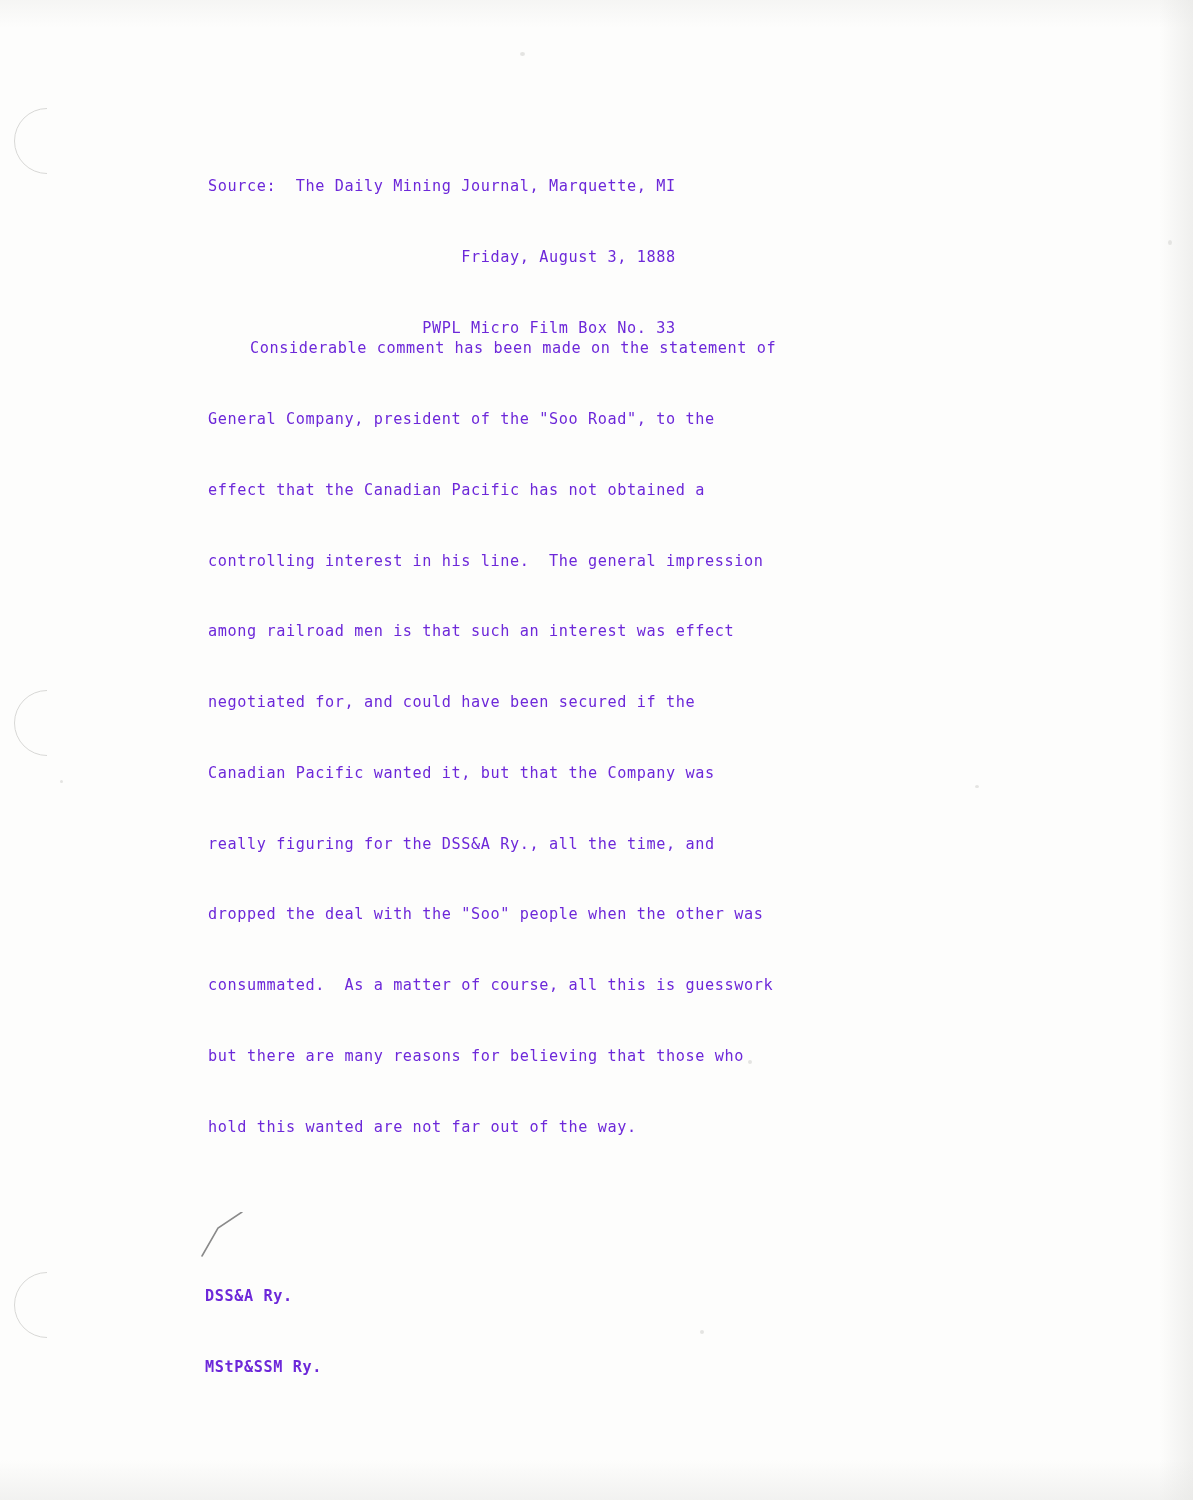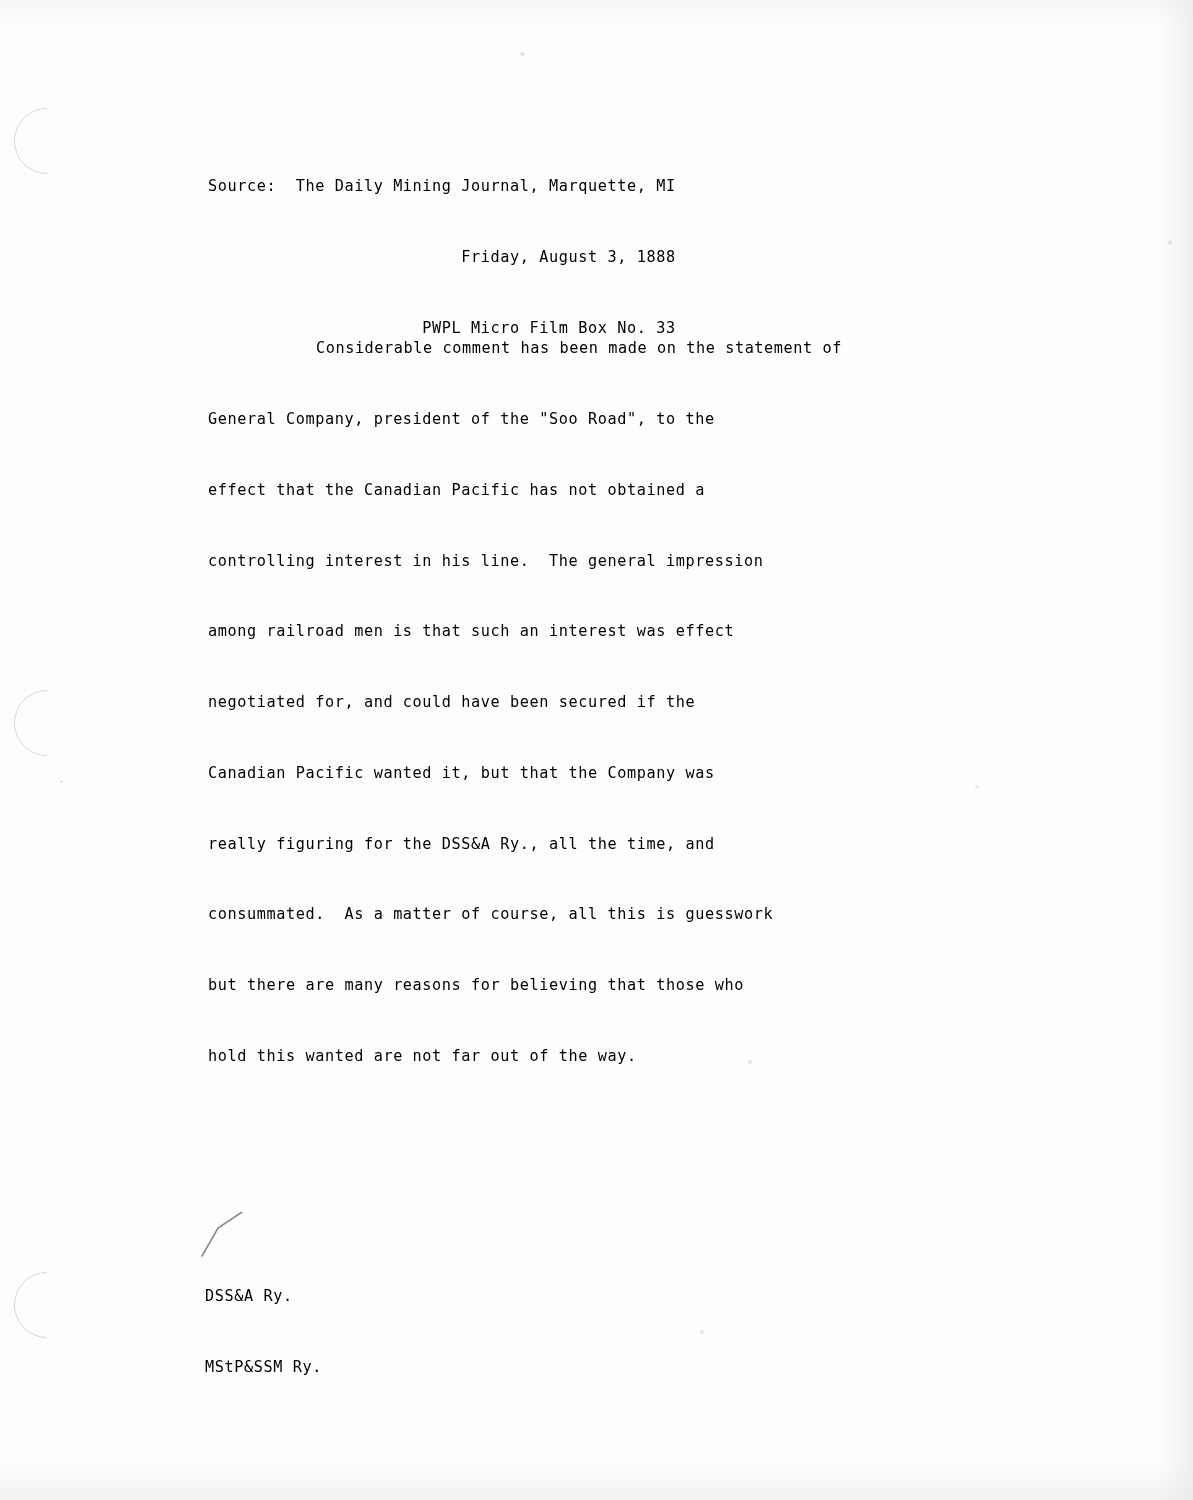--- a/index.html
+++ b/index.html
@@ -75,47 +75,47 @@
     background: #e4e4e2;
     border-radius: 50%;
   }
 
   
   .typed {
     font-family: "DejaVu Sans Mono", "Liberation Mono", monospace;
     font-size: 15.2px;
     line-height: 23.6px;
     letter-spacing: 0.6px;
-    color: #000000;
+    color: #6d28d9;
     white-space: pre;
   }
 
   .source-block {
     position: absolute;
     left: 208px;
     top: 128px;
   }
   .source-line { display: block; }
   .source-line.indented { padding-left: 106px; text-align: right; }
 
   .body-block {
     position: absolute;
     left: 208px;
     top: 290px;
     width: 700px;
   }
   .body-line { display: block; }
-  .body-line.first { text-indent: 42px; text-align: center; }
+  .body-line.first { text-indent: 42px; }
 
   .footer-block {
     position: absolute;
     left: 205px;
     top: 1238px;
   }
-  .footer-line { display: block; }
+  .footer-line { display: block; font-weight: bold; }
 
   
   .check-mark {
     position: absolute;
     left: 196px;
     top: 1212px;
     width: 60px;
     height: 46px;
     pointer-events: none;
   }
@@ -148,20 +148,21 @@
 
   <div class="body-block typed">
     <span class="body-line first">Considerable comment has been made on the statement of</span>
     <span class="body-line">General Company, president of the "Soo Road", to the</span>
     <span class="body-line">effect that the Canadian Pacific has not obtained a</span>
     <span class="body-line">controlling interest in his line.  The general impression</span>
     <span class="body-line">among railroad men is that such an interest was effect</span>
     <span class="body-line">negotiated for, and could have been secured if the</span>
     <span class="body-line">Canadian Pacific wanted it, but that the Company was</span>
     <span class="body-line">really figuring for the DSS&amp;A Ry., all the time, and</span>
+    <span class="body-line">dropped the deal with the "Soo" people when the other was</span>
     <span class="body-line">consummated.  As a matter of course, all this is guesswork</span>
     <span class="body-line">but there are many reasons for believing that those who</span>
     <span class="body-line">hold this wanted are not far out of the way.</span>
   </div>
 
   <svg class="check-mark" viewBox="0 0 60 46">
     <path d="M6 44 L22 16 L46 0" stroke="#8a8a8a" stroke-width="1.6" fill="none" stroke-linecap="round"></path>
   </svg>
 
   <div class="footer-block typed">

